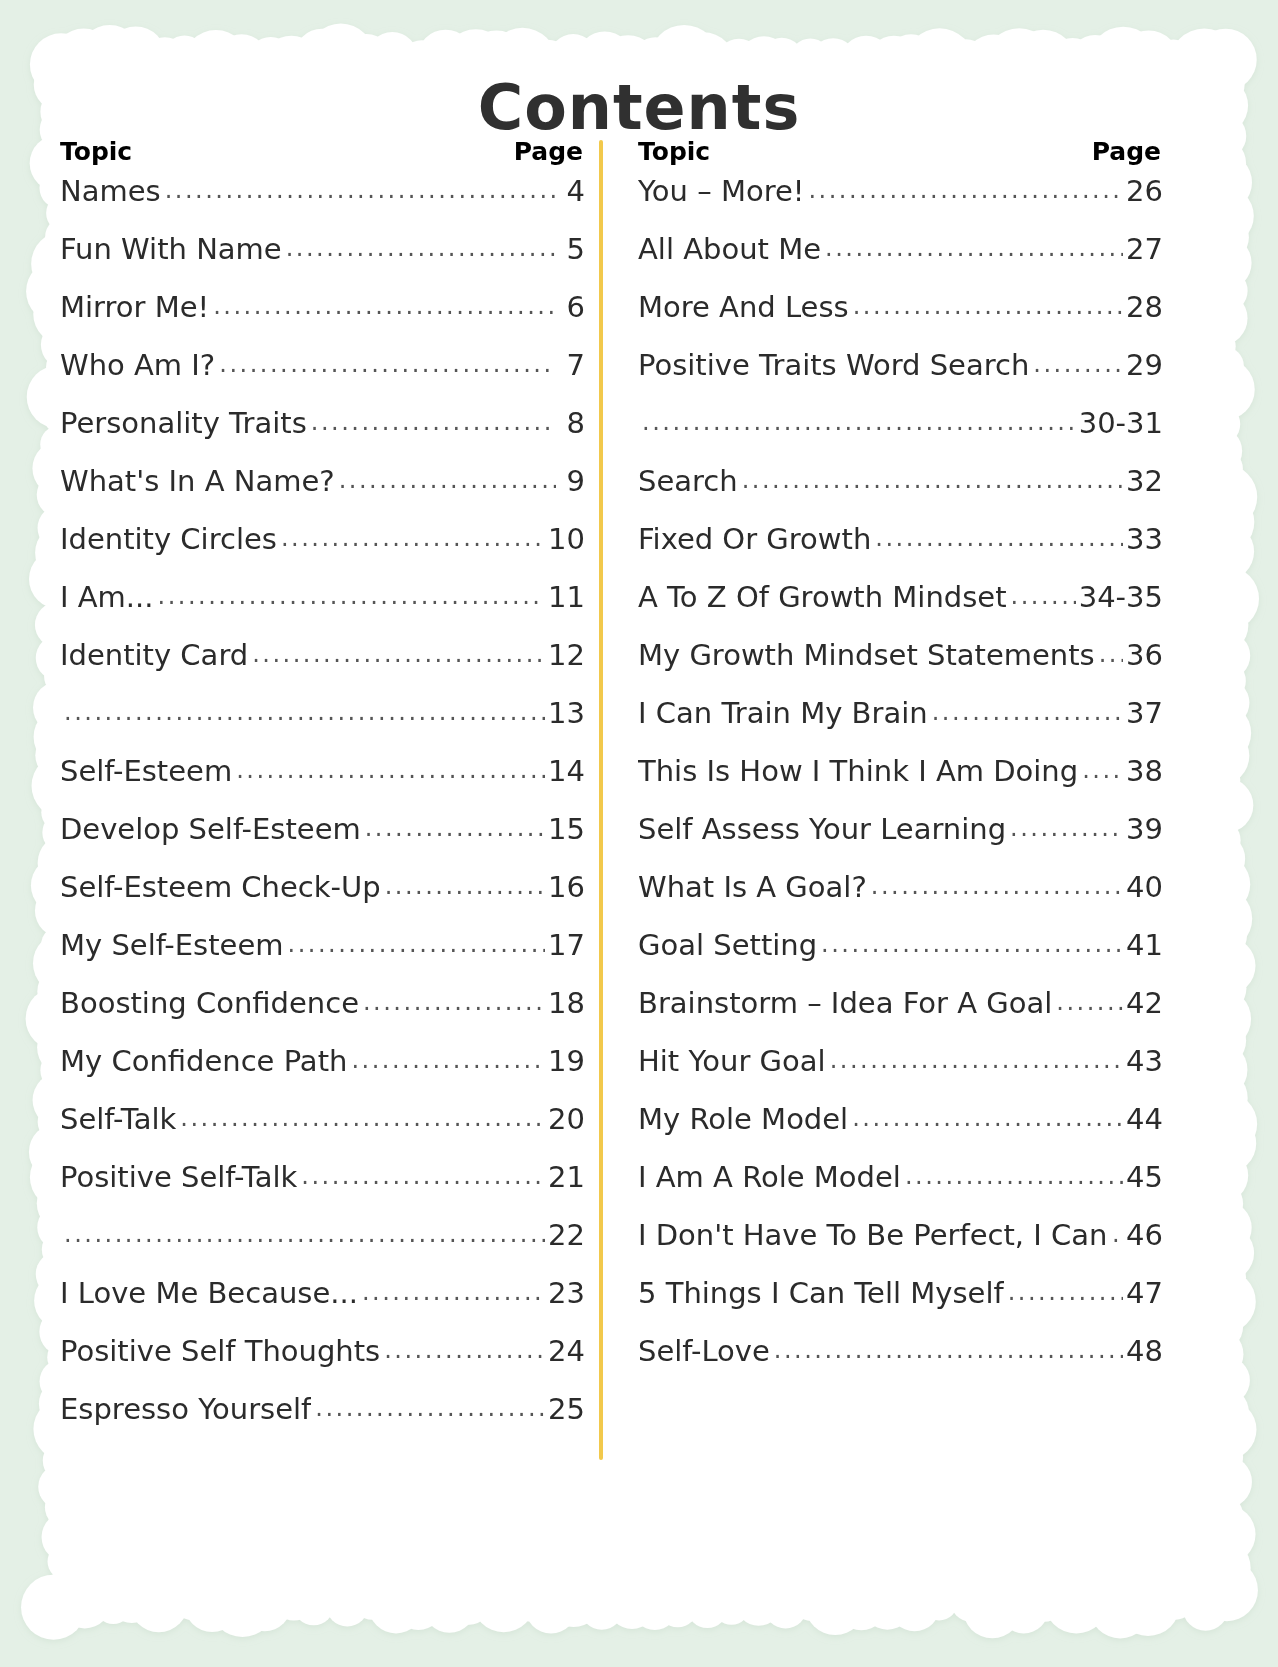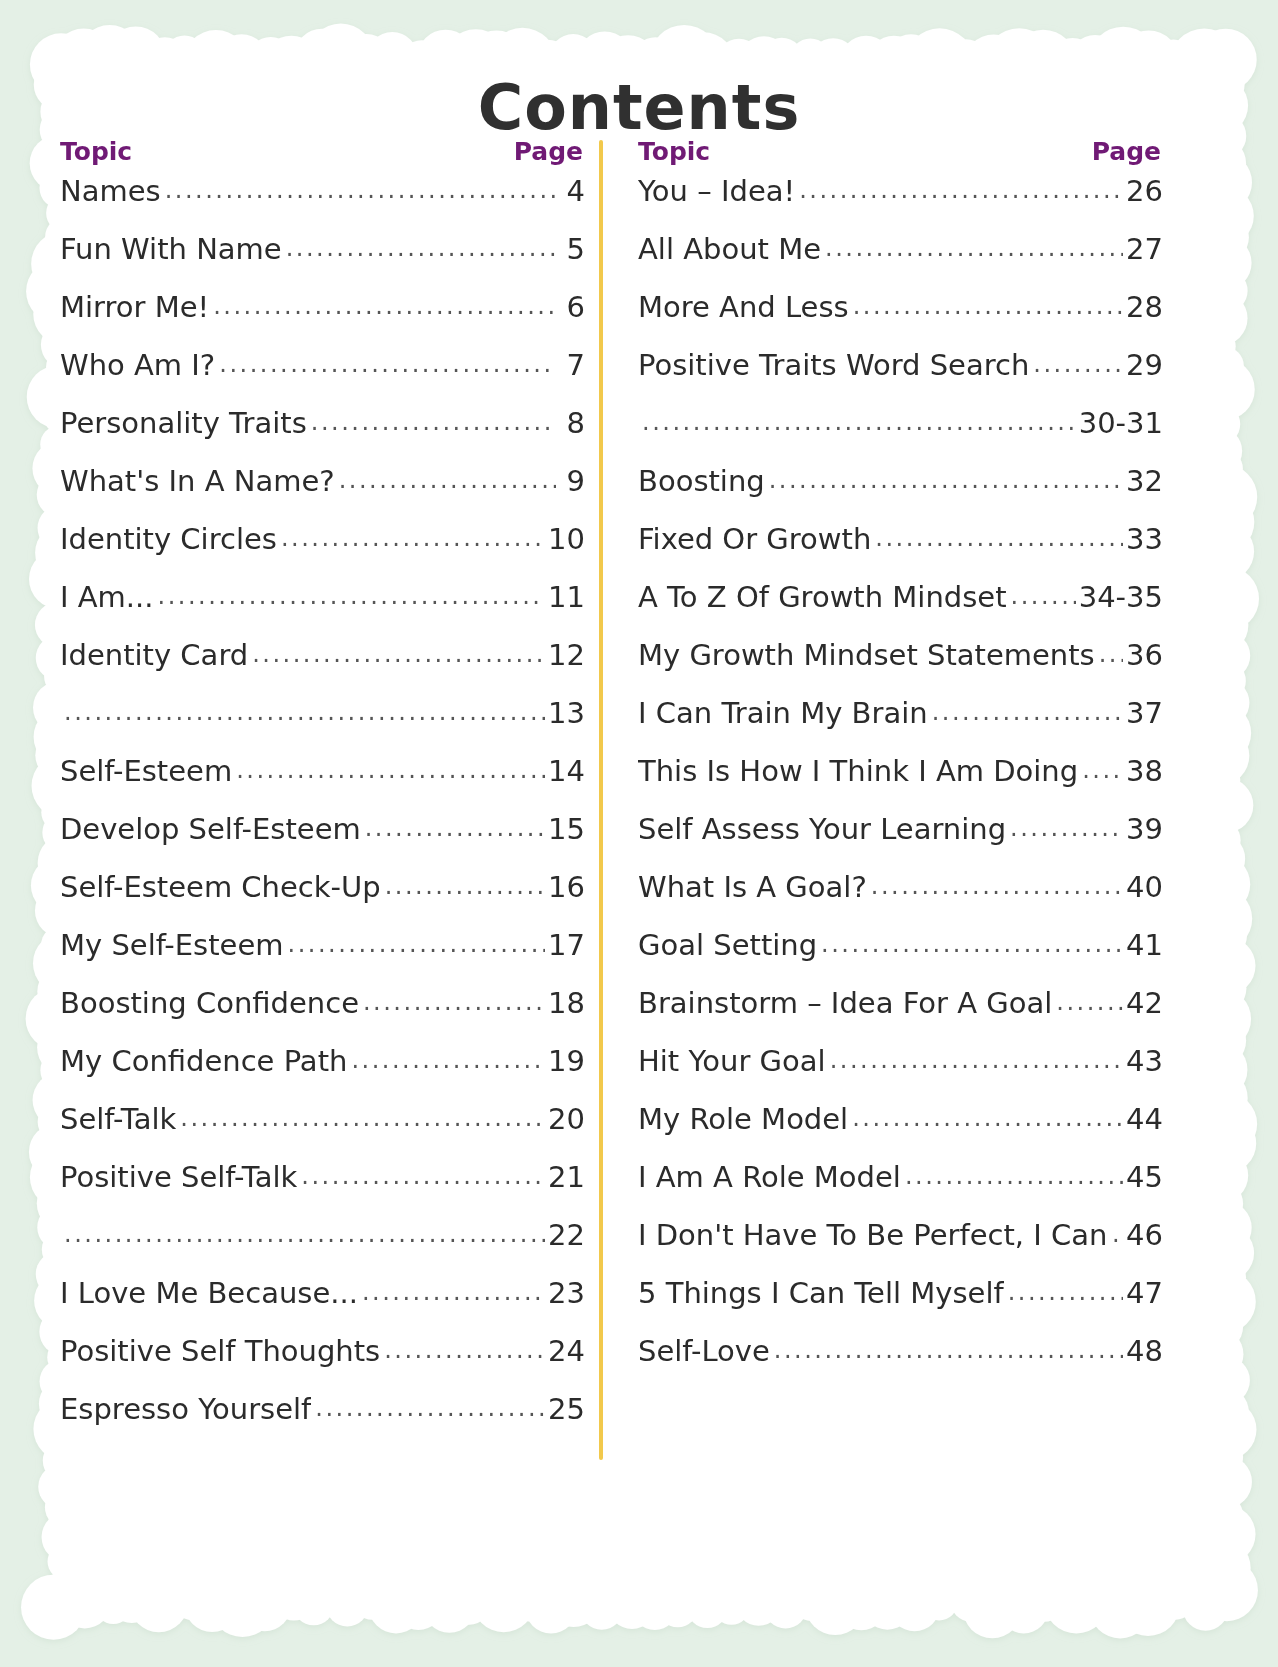--- a/index.html
+++ b/index.html
@@ -76,21 +76,21 @@
     width: 4px;
     height: 1320px;
     background: #f2c94c;
     border-radius: 2px;
   }
 
   .col-head {
     display: flex;
     justify-content: space-between;
     align-items: baseline;
-    color: #701a75;
+    color: #000000;
     font-size: 25px;
     line-height: 30px;
     font-weight: bold;
     margin-bottom: 6px;
     padding-right: 2px;
   }
   .col-head .head-topic { text-align: left; }
   .col-head .head-page { text-align: right; }
 
   .toc-row {
@@ -479,21 +479,21 @@
         </div>
     </div>
 
     <div class="toc-column right">
       <div class="col-head">
         <span class="head-topic">Topic</span>
         <span class="head-page">Page</span>
       </div>
       <div id="right-rows">
           <div class="toc-row">
-            <span class="row-topic">You – Idea!</span>
+            <span class="row-topic">You – More!</span>
             <span class="row-dots">..........................................................................................</span>
             <span class="row-page">26</span>
           </div>
           <div class="toc-row">
             <span class="row-topic">All About Me</span>
             <span class="row-dots">..........................................................................................</span>
             <span class="row-page">27</span>
           </div>
           <div class="toc-row">
             <span class="row-topic">More And Less</span>
@@ -503,21 +503,21 @@
           <div class="toc-row wide">
             <span class="row-topic">Positive Traits Word Search</span>
             <span class="row-dots">..........................................................................................</span>
             <span class="row-page">29</span>
           </div>
           <div class="toc-row">
             <span class="row-dots">..........................................................................................</span>
             <span class="row-page">30-31</span>
           </div>
           <div class="toc-row">
-            <span class="row-topic">Boosting</span>
+            <span class="row-topic">Search</span>
             <span class="row-dots">..........................................................................................</span>
             <span class="row-page">32</span>
           </div>
           <div class="toc-row">
             <span class="row-topic">Fixed Or Growth</span>
             <span class="row-dots">..........................................................................................</span>
             <span class="row-page">33</span>
           </div>
           <div class="toc-row">
             <span class="row-topic">A To Z Of Growth Mindset</span>

